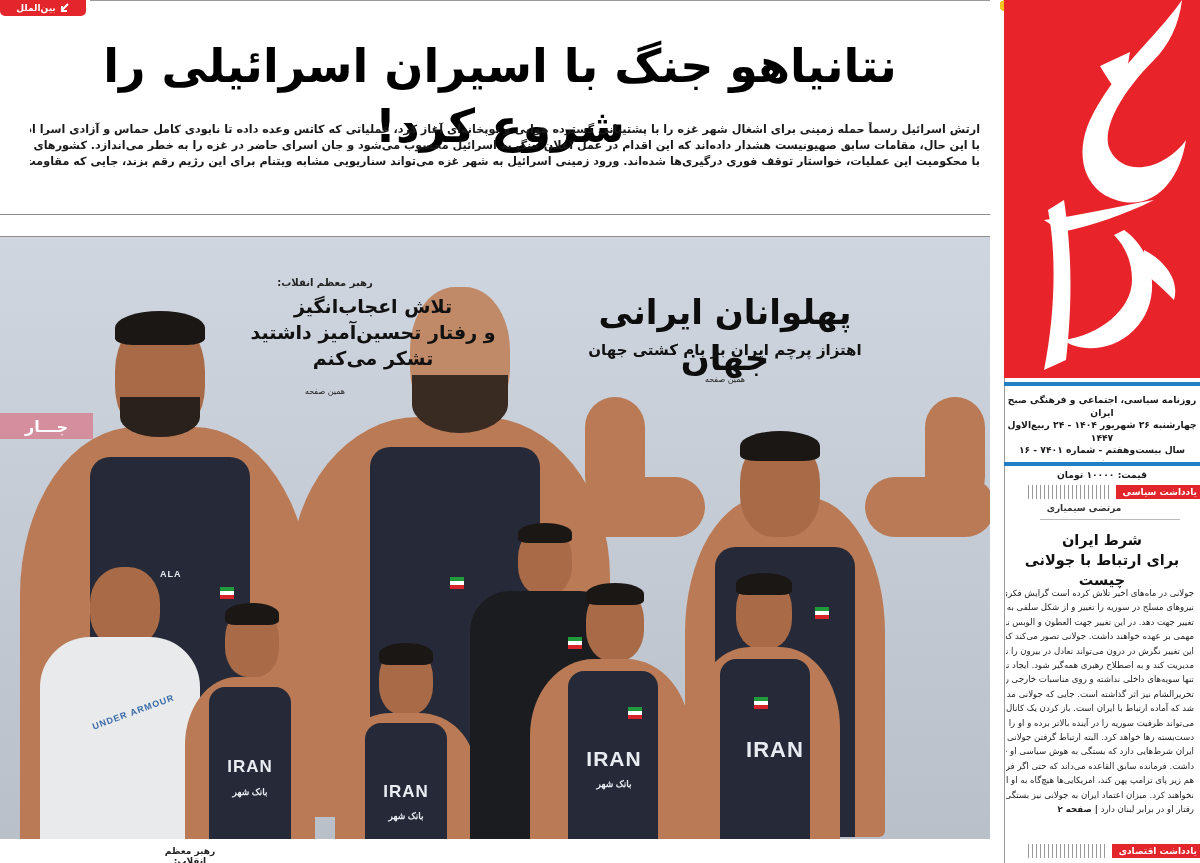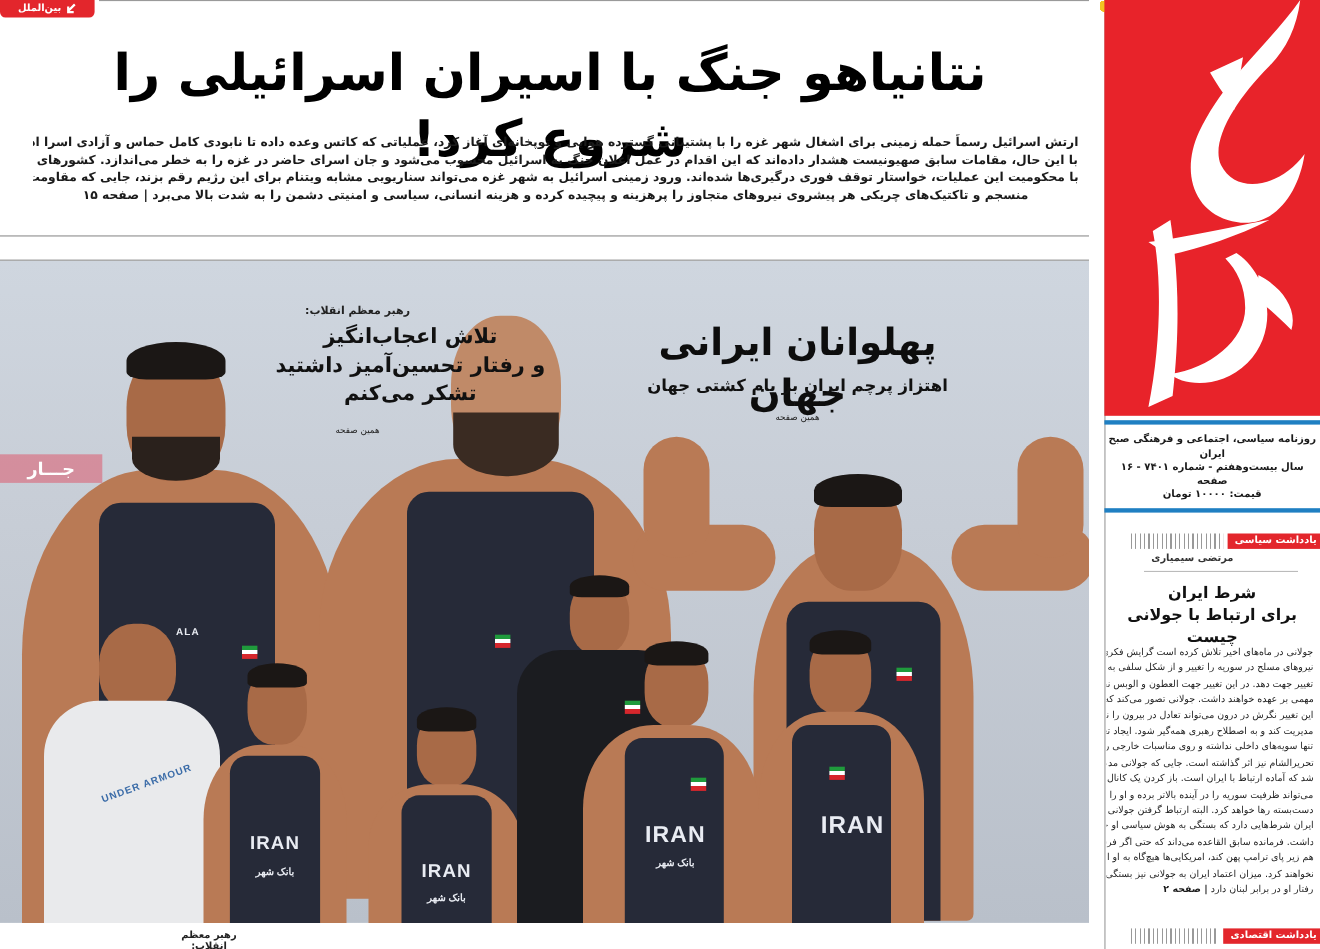--- a/index.html
+++ b/index.html
@@ -143,21 +143,20 @@
     </svg>
     <span>بین‌الملل</span>
   </div>
 
   <h1 class="headline">نتانیاهو جنگ با اسیران اسرائیلی را شروع کرد!</h1>
 
   <div class="lede">
     <p>ارتش اسرائیل رسماً حمله زمینی برای اشغال شهر غزه را با پشتیبانی گسترده هوایی و توپخانه‌ای آغاز کرد، عملیاتی که کاتس وعده داده تا نابودی کامل حماس و آزادی اسرا ادامه خواهد یافت.</p>
     <p>با این حال، مقامات سابق صهیونیست هشدار داده‌اند که این اقدام در عمل اعلان جنگ به اسرائیل محسوب می‌شود و جان اسرای حاضر در غزه را به خطر می‌اندازد. کشورهای غربی نیز</p>
     <p>با محکومیت این عملیات، خواستار توقف فوری درگیری‌ها شده‌اند. ورود زمینی اسرائیل به شهر غزه می‌تواند سناریویی مشابه ویتنام برای این رژیم رقم بزند، جایی که مقاومت</p>
-    <p>منسجم و تاکتیک‌های چریکی هر پیشروی نیروهای متجاوز را پرهزینه و پیچیده کرده و هزینه انسانی، سیاسی و امنیتی دشمن را به شدت بالا می‌برد | صفحه ۱۵</p>
   </div>
 
   <div class="mid-rule"></div>
 
   <div class="photo">
 
     <div class="person" style="left:20px; top:40px; width:290px; height:560px;">
       <div class="torso skin" style="left:0; top:150px; width:290px; height:420px;"></div>
       <div class="torso singlet" style="left:70px; top:180px; width:160px; height:380px; border-radius:20px 20px 0 0;"></div>
       <div class="head" style="left:95px; top:40px; width:90px; height:120px;"></div>
@@ -269,20 +268,21 @@
     <path d="M60 200 C66 240 70 290 62 360 L40 370 C52 310 52 250 44 210 Z" fill="#ffffff"></path>
     <path d="M40 220 C80 215 120 205 150 200 C120 215 90 225 58 232 Z" fill="#ffffff"></path>
     <path d="M120 230 C150 250 160 300 130 330 C105 355 70 350 60 340 C95 335 128 310 128 280 C128 260 120 245 110 235 Z" fill="#ffffff"></path>
     <path d="M140 250 C160 260 176 280 170 300 C160 290 150 280 138 272 Z" fill="#ffffff"></path>
   </svg>
 </div>
 
 <div class="blue-rule" style="top:382px;"></div>
 <div class="info-block">
   <div>روزنامه سیاسی، اجتماعی و فرهنگی صبح ایران</div>
+  <div>چهارشنبه ۲۶ شهریور ۱۴۰۴ - ۲۴ ربیع‌الاول ۱۴۴۷</div>
   <div>سال بیست‌وهفتم - شماره ۷۴۰۱ - ۱۶ صفحه</div>
   <div>قیمت: ۱۰۰۰۰ تومان</div>
 </div>
 <div class="blue-rule" style="top:462px;"></div>
 
 <div class="tagbar" style="top:484px;">
   <div class="icon-box">
     <svg width="11" height="11" viewBox="0 0 10 10">
         <path d="M8 1 L2 7 M2 3 L2 8 L7 8" stroke="#fff" stroke-width="2" fill="none"></path>
       </svg>

